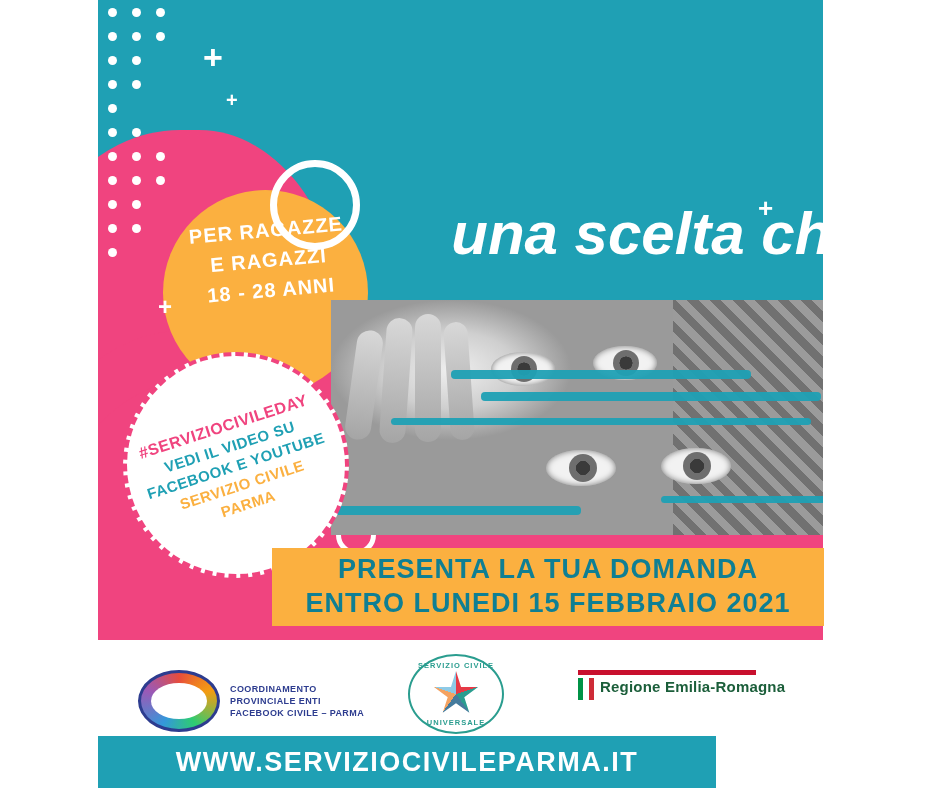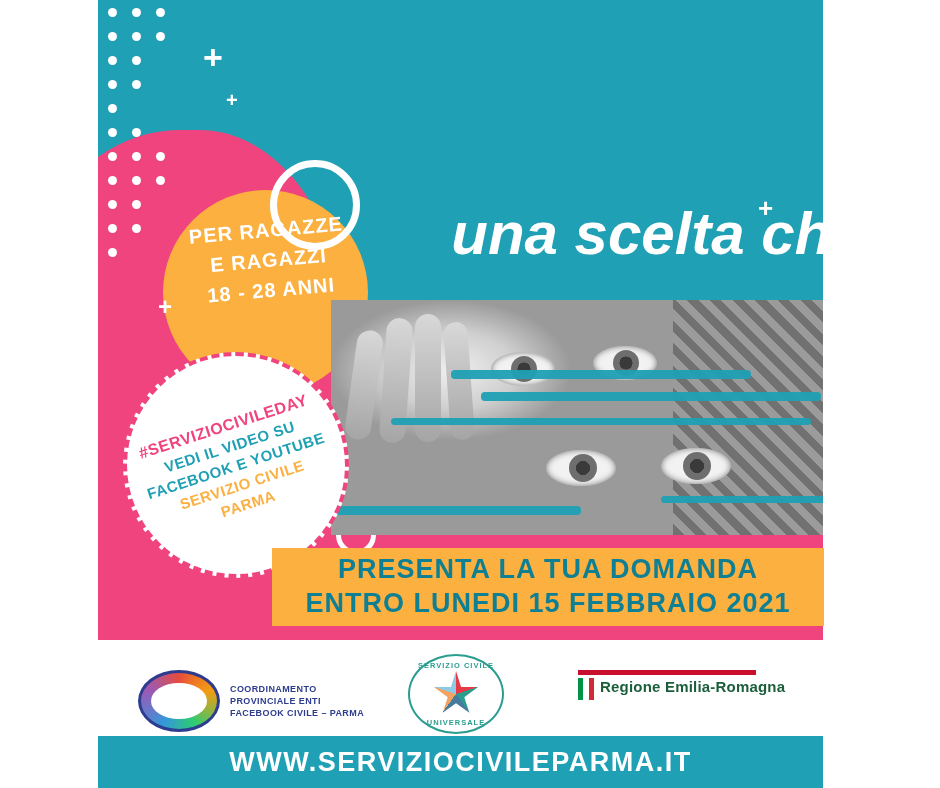--- a/index.html
+++ b/index.html
@@ -80,21 +80,21 @@
   .logo2 .ring-txt{position:absolute;width:100%;text-align:center;font-size:7.5px;font-weight:bold;color:#2a9d8f;letter-spacing:1px;}
   .logo2 .ring-txt.top{top:5px;}
   .logo2 .ring-txt.bot{bottom:5px;}
   .logo3{position:absolute;left:480px;top:22px;display:flex;flex-direction:column;gap:3px;}
   .logo3 .bar{width:178px;height:5px;background:#c8102e;}
   .logo3 .row{display:flex;align-items:flex-start;gap:6px;}
   .logo3 .flag{width:16px;height:22px;background:linear-gradient(90deg,#009246 33%,#ffffff 33% 66%,#ce2b37 66%);}
   .logo3 .name{font-size:15px;font-weight:bold;color:#1b5e3a;letter-spacing:.2px;}
 
   
-  .footer{position:absolute;left:98px;top:736px;width:725px;height:52px;background:#1fa0b4;display:flex;align-items:center;justify-content:center;}
+  .footer{position:absolute;left:98px;top:736px;width:618px;height:52px;background:#1fa0b4;display:flex;align-items:center;justify-content:center;}
   .footer .url{color:#ffffff;font-family:"Liberation Sans",sans-serif;font-weight:bold;font-size:27px;letter-spacing:1.5px;text-transform:uppercase;}
 </style>
 </head>
 <body>
 
 <div class="poster">
 
   <div class="panel">
 
     <div class="blob-magenta"></div>

